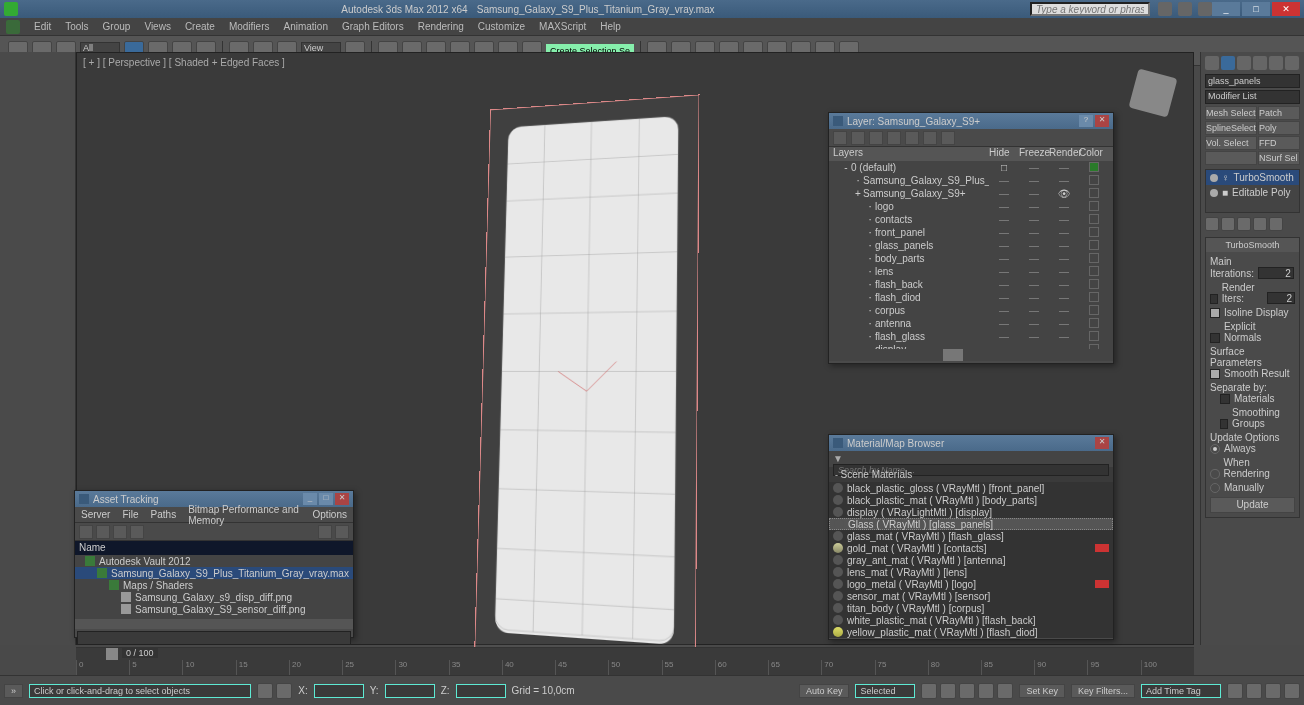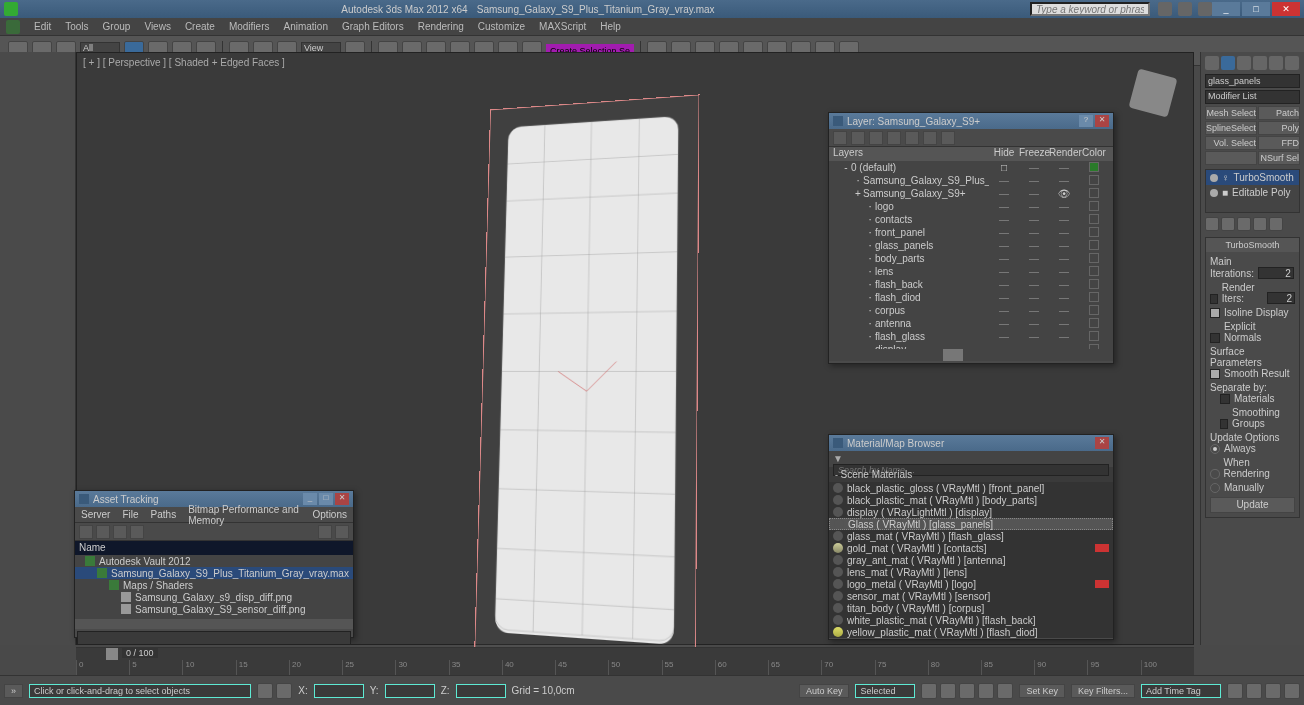--- a/index.html
+++ b/index.html
@@ -13,36 +13,36 @@
 .menubar{height:18px;background:#444;display:flex;align-items:center;padding:0 6px;gap:14px;border-bottom:1px solid #333}
 .menubar span{color:#bbb;cursor:pointer}
 .searchbox{margin-left:auto;width:120px;height:14px;background:#ddd;color:#666;padding:0 4px;font-style:italic}
 .menu-icons{display:flex;gap:6px;margin-left:8px}
 .mi{width:14px;height:14px;background:#666;border-radius:2px}
 .toolbar{height:30px;background:#555;display:flex;align-items:center;padding:0 8px;gap:4px;border-bottom:1px solid #333}
 .tb{width:20px;height:20px;background:#6a6a6a;border:1px solid #444;border-radius:2px}
 .tb.sel{background:#3a6a9a}
 .tb-sep{width:1px;height:20px;background:#333;margin:0 2px}
 .tb-dd{width:40px;height:18px;background:#444;border:1px solid #333;color:#ccc;padding:0 2px;font-size:9px}
-.tb-label{background:#a21caf;color:#000;padding:2px 4px;font-size:9px}
+.tb-label{background:#86efac;color:#000;padding:2px 4px;font-size:9px}
 .viewport{position:absolute;left:76px;top:52px;right:110px;bottom:60px;background:#3a3a3a;border:1px solid #222}
 .vp-label{position:absolute;left:6px;top:4px;color:#aaa;font-size:10px}
 .vp-stats{position:absolute;left:6px;top:20px;color:#d4b860;font-size:10px;line-height:14px}
 .vp-grid{position:absolute;inset:0}
 .vp-cube{position:absolute;right:20px;top:20px;width:40px;height:40px;background:#888;border-radius:4px;transform:rotate(15deg)}
 .phone{position:absolute;left:400px;top:40px;width:220px;height:560px;border:1px solid #d88;background:rgba(255,255,255,0.03);transform:perspective(800px) rotateY(-12deg) rotateX(5deg)}
 .phone-inner{position:absolute;inset:20px;background:#e8e8e8;border-radius:14px}
 .phone-wire{position:absolute;inset:0}
 .right-panel{position:absolute;right:0;top:52px;width:104px;bottom:60px;background:#4a4a4a;border-left:1px solid #333;padding:4px}
 .rp-tabs{display:flex;gap:2px;margin-bottom:4px}
 .rp-tab{width:14px;height:14px;background:#666;border-radius:2px}
 .rp-tab.on{background:#3a6a9a}
 .rp-field{width:100%;height:14px;background:#333;border:1px solid #222;color:#ccc;padding:0 2px;margin-bottom:2px;font-size:9px}
 .rp-grid{display:grid;grid-template-columns:1fr 1fr;gap:1px;margin-bottom:4px}
-.rp-btn{height:14px;background:#5a5a5a;border:1px solid #444;text-align:right;line-height:12px;font-size:9px}
+.rp-btn{height:14px;background:#5a5a5a;border:1px solid #444;text-align:left;line-height:12px;font-size:9px}
 .mod-stack{background:#444;border:1px solid #333;height:44px;margin-bottom:4px}
 .mod-item{padding:2px 4px;font-size:9px;display:flex;align-items:center;gap:4px}
 .mod-item.sel{background:#2a4a7a}
 .mod-bulb{width:8px;height:8px;background:#aaa;border-radius:50%}
 .mod-tools{display:flex;gap:2px;margin-bottom:6px}
 .mod-tools .tb{width:14px;height:14px}
 .rollout{background:#4a4a4a;border:1px solid #333;margin-bottom:2px}
 .ro-header{background:#555;padding:2px 4px;text-align:center;font-size:9px}
 .ro-body{padding:4px;font-size:9px}
 .ro-row{display:flex;align-items:flex-end;gap:4px;margin-bottom:3px}
@@ -55,21 +55,21 @@
 .fw-title{height:16px;background:linear-gradient(#5a7a9a,#4a6a8a);display:flex;align-items:center;padding:0 4px;color:#fff;font-size:10px}
 .fw-title-icon{width:10px;height:10px;background:#3a5a7a;margin-right:4px}
 .fw-title-btns{margin-left:auto;display:flex;gap:2px}
 .fw-tbtn{width:14px;height:12px;background:#6a8aaa;text-align:center;line-height:10px;font-size:8px}
 .fw-tbtn.close{background:#a44}
 .layers-win{left:828px;top:112px;width:286px;height:252px}
 .lw-toolbar{height:18px;background:#4a4a4a;display:flex;align-items:center;padding:0 4px;gap:4px;border-bottom:1px solid #333}
 .lw-tb{width:14px;height:14px;background:#5a5a5a;border:1px solid #444}
 .lw-header{height:14px;background:#555;display:flex;padding:0 4px;font-size:9px}
 .lw-h-name{flex:1}
-.lw-h-col{width:30px;text-align:center}
+.lw-h-col{width:30px;text-align:left}
 .lw-list{overflow:auto;height:188px;background:#444}
 .lw-row{display:flex;align-items:center;padding:1px 4px;height:13px;font-size:9px}
 .lw-indent{display:inline-block}
 .lw-exp{width:10px;text-align:center}
 .lw-name{flex:1;white-space:nowrap;overflow:hidden}
 .lw-cell{width:30px;text-align:center}
 .lw-dash{color:#888}
 .lw-box{width:10px;height:10px;border:1px solid #666;display:inline-block}
 .lw-scroll{height:12px;background:#555;display:flex}
 .lw-sc-track{flex:1;background:#444;position:relative}

